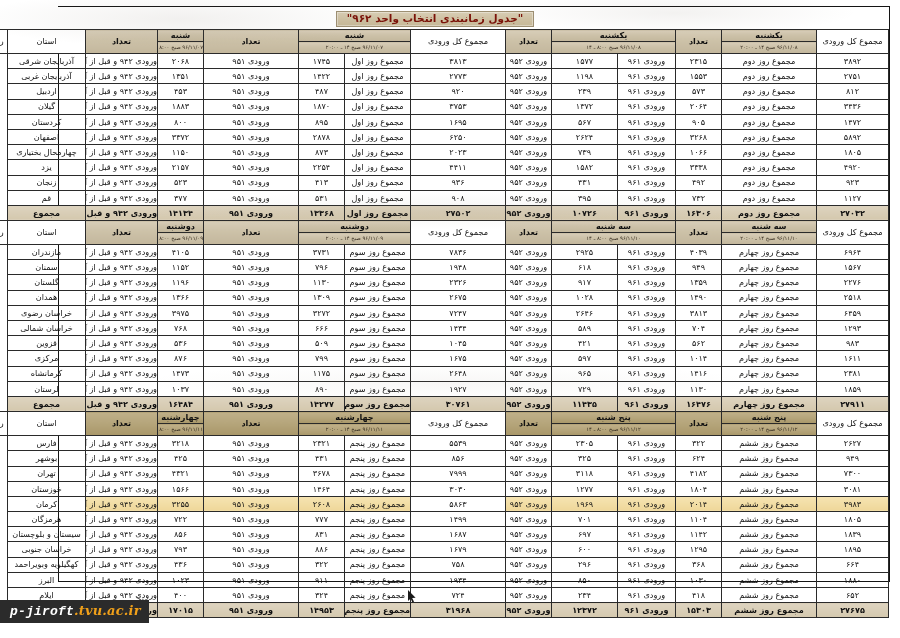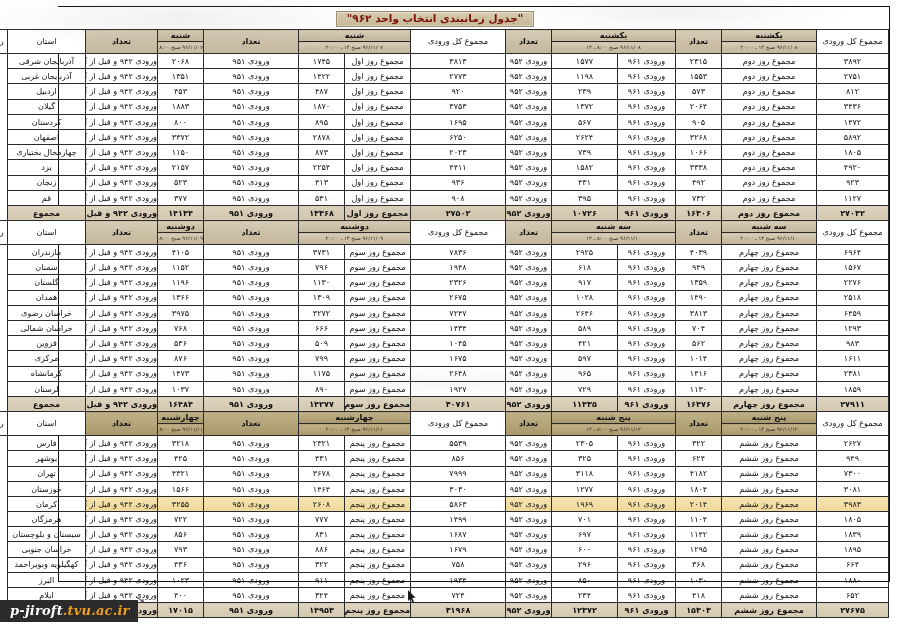--- a/index.html
+++ b/index.html
@@ -121,21 +121,21 @@
     color:#f0a01a;
     font-family:"DejaVu Serif","Liberation Serif",serif;
     font-style:italic;
     font-weight:bold;
     font-size:13px;
     padding:3px 8px 4px 10px;
     letter-spacing:.2px;
     direction:ltr;
     z-index:40;
   }
-  .watermark .w1{color:#ffffff;}
+  .watermark .w1{color:#ffffff;font-family:Liberation Mono, monospace;}
   .watermark .w2{color:#f0a01a;margin-top:32px;}
   .edge-left{
     position:absolute;left:0;top:0;width:58px;height:638px;
     background:#fff;
   }
   .cursor{
     position:absolute;left:408px;top:590px;width:9px;height:13px;z-index:35;
   }
 </style>
 </head>

